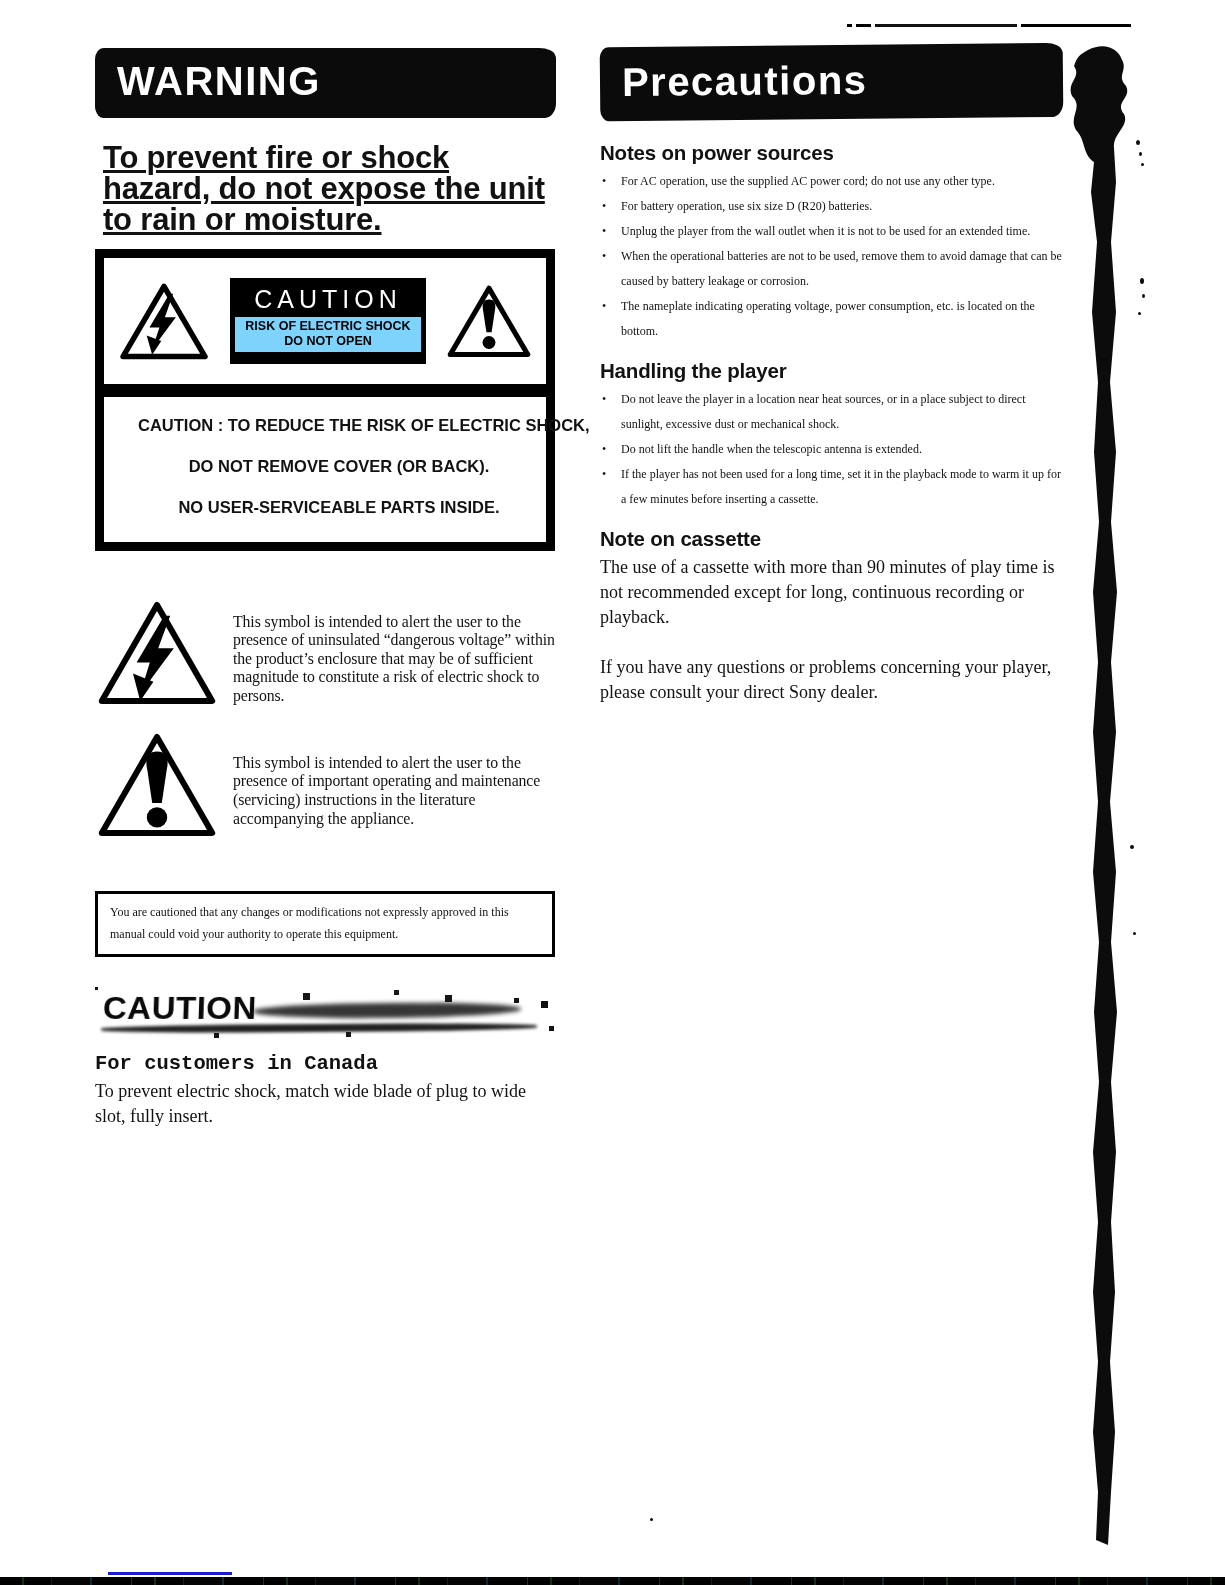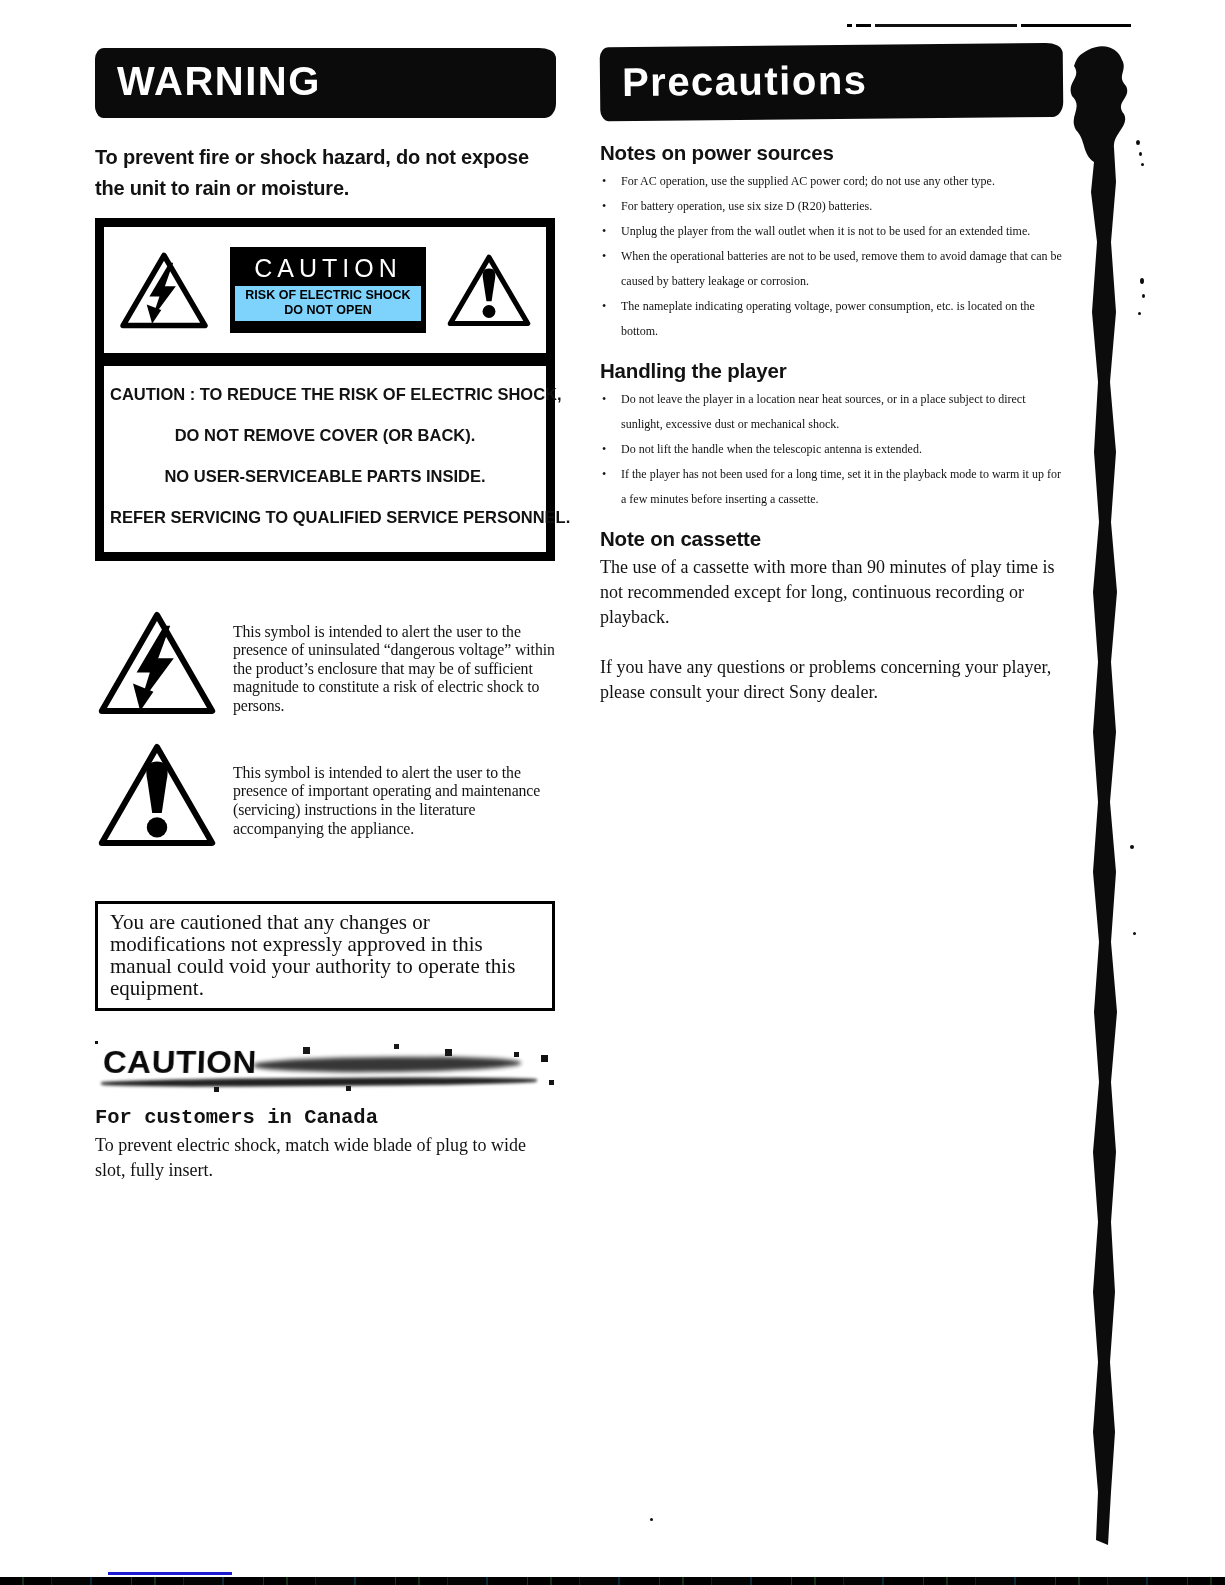--- a/index.html
+++ b/index.html
@@ -19,26 +19,26 @@
     height:68px; line-height:66px; padding-left:22px;
     border-radius:9px 16px 11px 7px / 11px 8px 15px 9px;
     box-shadow:1px 2px 0 0 #0b0b0b;
   }
   .col-right .banner{height:72px; line-height:70px; transform:rotate(-0.55deg); margin-bottom:22px;}
   .col-left  .banner{margin-bottom:26px;}
 
   
   .intro{
     font-family:"Liberation Sans", sans-serif; font-weight:bold;
-    font-size:20px; line-height:31px; letter-spacing:-0.2px; margin:0 0 14px 0;
+    font-size:31px; line-height:31px; letter-spacing:-0.2px; margin:0 0 14px 8px;text-decoration:underline;
   }
   .iec-box{border:9px solid #000; margin-bottom:44px; background:#fff;}
   .iec-top{height:118px; display:flex; align-items:center; justify-content:space-between; padding:4px 14px;}
   .iec-band{height:13px; background:#000;}
-  .iec-bottom{padding:8px 6px 14px 6px; text-align:center;}
+  .iec-bottom{padding:8px 6px 14px 6px; text-align:center;margin-left:28px;}
   .iec-line{
     font-family:"Liberation Sans", sans-serif; font-weight:bold;
     font-size:16.5px; line-height:41px; white-space:nowrap;
   }
   .tri{flex:0 0 auto;}
   .iec-label{
     background:#000; width:196px; height:86px; text-align:center; padding-top:6px; box-sizing:border-box;
   }
   .iec-label .t{
     color:#fff; font-family:"Liberation Sans", sans-serif;
@@ -51,21 +51,21 @@
     font-family:"Liberation Sans", sans-serif; font-weight:bold; font-size:12.5px; line-height:15px; color:#000;
   }
   .sym-note{display:flex; margin-bottom:16px;align-items:center;}
   .sym-note .tri-wrap{flex:0 0 138px; padding-top:4px;}
   .sym-note .txt{
     flex:1; font-size:15.8px; line-height:18.6px; padding-top:12px; letter-spacing:-0.1px;
   }
   .sym-note.second{margin-bottom:48px;}
   .fcc-box{
     border:3px solid #000; padding:7px 21px 9px 12px; margin-bottom:30px;
-    font-size:21px; line-height:22px;
+    font-size:12px; line-height:22px;
   }
   
   .stamp{position:relative; height:50px; margin-bottom:14px;}
   .stamp-word{
     font-family:"Liberation Sans", sans-serif; font-weight:bold; font-size:33px;
     letter-spacing:0.5px; color:#0a0a0a; filter:blur(0.5px); display:inline-block; transform:skewX(-2deg) scaleY(0.95);
     position:relative; left:8px; top:2px;
   }
   .smear1{position:absolute; left:158px; top:16px; width:268px; height:15px; background:#141414;
           border-radius:45% 55% 50% 60%; filter:blur(2.2px); opacity:.85; transform:rotate(-0.8deg);}
@@ -141,21 +141,20 @@
           <path d="M50 7 L95 84 L5 84 Z" fill="#fff" stroke="#000" stroke-width="6" stroke-linejoin="round"></path>
           <path d="M50 20 C57 20 58 25 57 32 L53 58 L47 58 L43 32 C42 25 43 20 50 20 Z" fill="#000"></path>
           <circle cx="50" cy="70" r="7.5" fill="#000"></circle>
         </svg>
       </div>
       <div class="iec-band"></div>
       <div class="iec-bottom">
         <div class="iec-line">CAUTION :  TO REDUCE THE RISK OF ELECTRIC SHOCK,</div>
         <div class="iec-line">DO NOT REMOVE COVER (OR BACK).</div>
         <div class="iec-line">NO USER-SERVICEABLE PARTS INSIDE.</div>
-        <div class="iec-line">REFER SERVICING TO QUALIFIED SERVICE PERSONNEL.</div>
       </div>
     </div>
 
     <div class="sym-note">
       <div class="tri-wrap">
         <svg width="124" height="108" viewBox="0 0 100 90">
           <path d="M50 5 L96 85 L4 85 Z" fill="#fff" stroke="#000" stroke-width="5" stroke-linejoin="round"></path>
           <polygon points="56,14 33,53 44,53 36,79 64,41 51,41 61,14" fill="#000"></polygon>
           <polygon points="36,85 30,62 47,69" fill="#000"></polygon>
         </svg>

